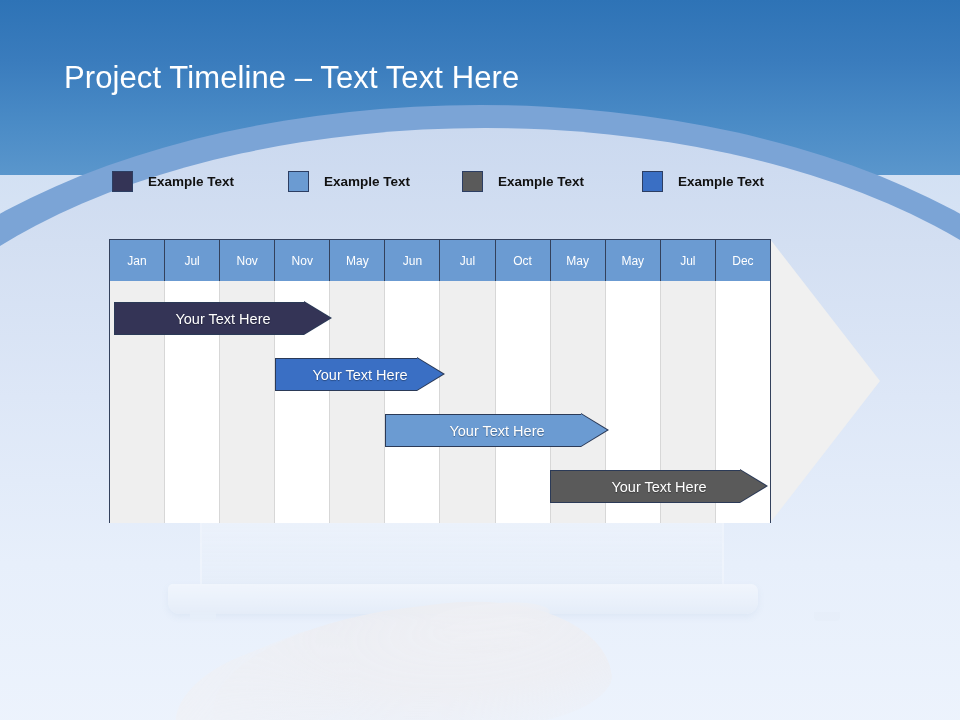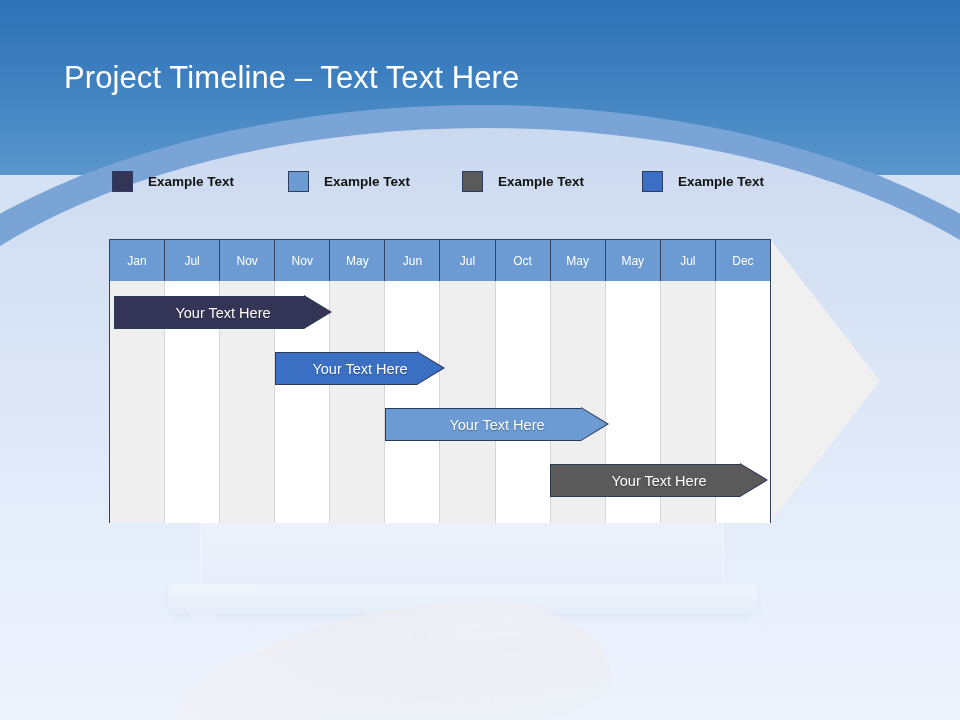--- a/index.html
+++ b/index.html
@@ -101,21 +101,21 @@
     flex:1 1 0;display:flex;align-items:center;justify-content:center;
     color:#ffffff;font-size:12px;border-right:1px solid #33415c;box-sizing:border-box;
   }
   .hdr-cell:last-child{border-right:none;text-align:right;}
   .body{position:absolute;left:0;top:41px;width:100%;height:242px;display:flex;}
   .col{flex:1 1 0;border-right:1px solid #d7d7d7;box-sizing:border-box;background:#ffffff;}
   .col.alt{background:#efefef;}
   .col:last-child{border-right:none;}
 
   
-  .bars{position:absolute;left:0;top:41px;width:775px;height:242px;}
+  .bars{position:absolute;left:0;top:47px;width:775px;height:242px;}
   .bar{position:absolute;height:33px;display:flex;align-items:center;justify-content:center;}
   .bar-body{
     position:absolute;left:0;top:0;height:100%;
     border:1px solid #2b3a57;box-sizing:border-box;border-right:none;
   }
   .bar-tip{
     position:absolute;top:-1px;width:0;height:0;
     border-top:17.5px solid transparent;border-bottom:17.5px solid transparent;
   }
   .bar-label{

